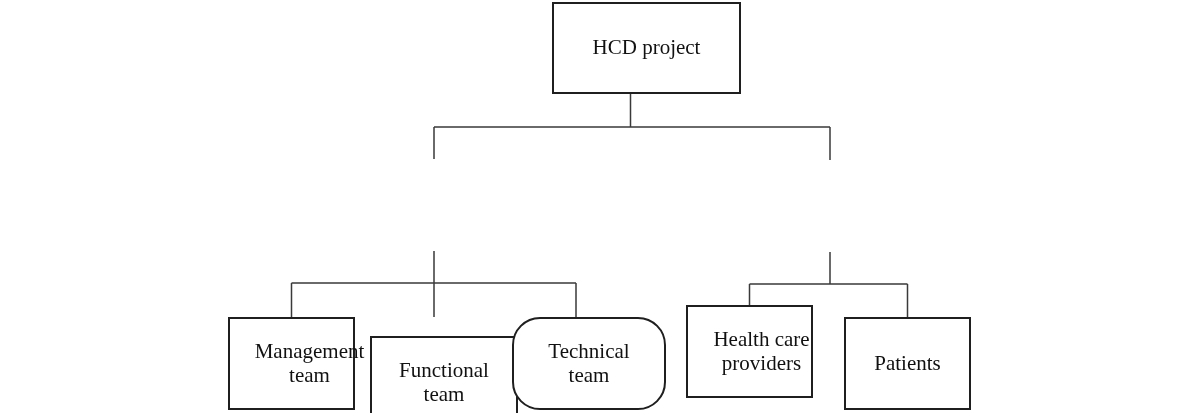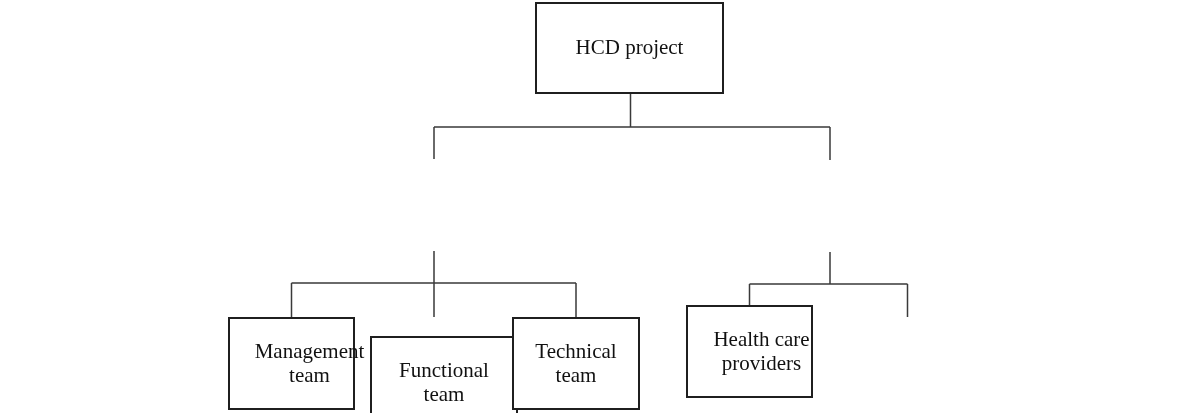--- a/index.html
+++ b/index.html
@@ -35,26 +35,26 @@
     display: flex;
     align-items: center;
     justify-content: center;
     text-align: center;
     font-size: 21px;
     line-height: 1.12;
     color: var(--text, #111111);
     white-space: pre-line;
   }
   
-  #n-root        { left: 535px; top:   2px; width: 189px; height: 92px; }
+  #n-root        { left: 552px; top:   2px; width: 189px; height: 92px; }
   #n-hcd-team    { left: 338px; top: 159px; width: 192px; height: 92px; }
   #n-stake       { left: 734px; top: 160px; width: 191px; height: 92px; }
   #n-mgmt        { left: 228px; top: 317px; width: 127px; height: 93px; padding-left: 36px; }
   #n-func        { left: 370px; top: 317px; width: 148px; height: 93px; margin-top: 19px; }
-  #n-tech        { left: 512px; top: 317px; width: 128px; height: 93px; }
+  #n-tech        { left: 512px; top: 317px; width: 154px; height: 93px; border-radius: 28px; }
   #n-providers   { left: 686px; top: 305px; width: 127px; height: 93px; padding-left: 24px; }
   #n-patients    { left: 844px; top: 317px; width: 127px; height: 93px; }
 </style>
 </head>
 <body>
 
 <div class="canvas" style="--bg: #ffffff; --border: #1f1f1f; --line: #3a3a3a; --text: #111111;">
 
   <svg class="connectors" viewBox="0 0 1200 413" xmlns="http://www.w3.org/2000/svg" aria-hidden="true">
     <path d="M630.5 94 L630.5 127
@@ -91,14 +91,17 @@
   <div class="node" id="n-tech">
     <span>Technical
 team</span>
   </div>
 
   <div class="node" id="n-providers">
     <span>Health care
 providers</span>
   </div>
 
+  <div class="node" id="n-patients">
+    <span>Patients</span>
+  </div>
 
 </div>
 
 </body></html>

